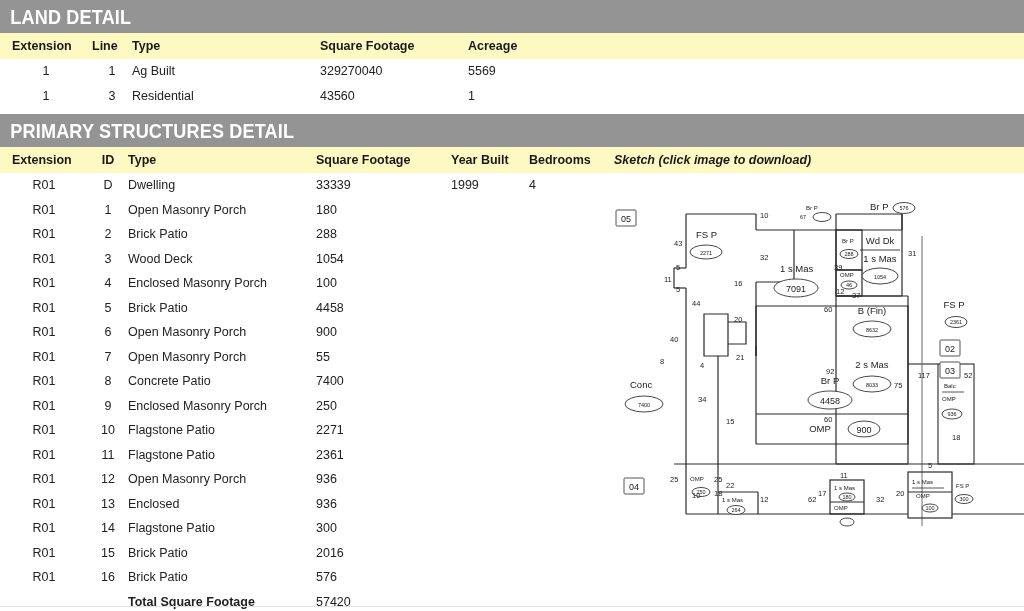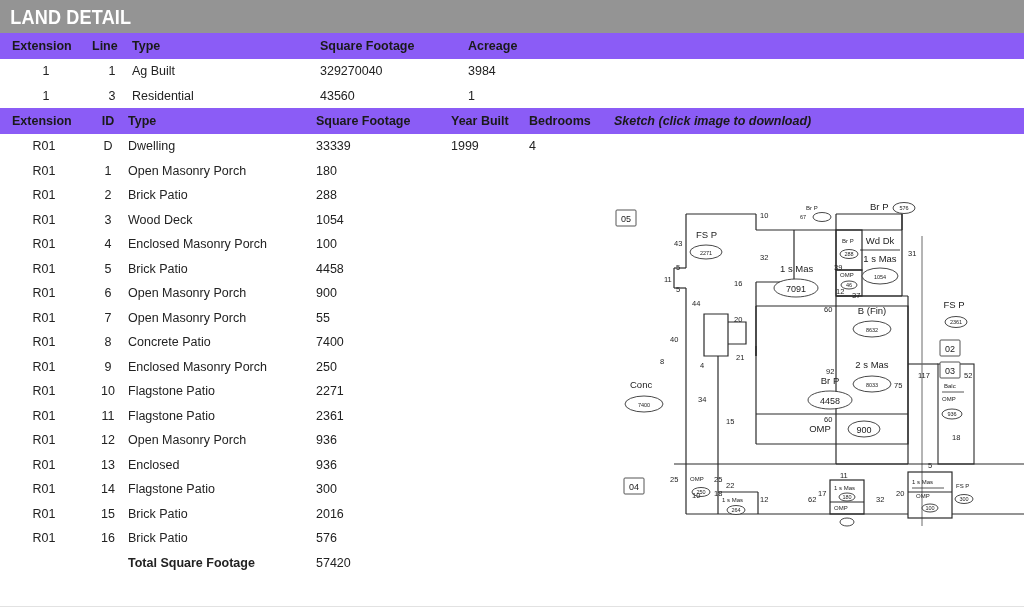--- a/index.html
+++ b/index.html
@@ -29,21 +29,21 @@
     width: 1191px;
   }
   .banner-wrap { width:1024px; overflow:hidden; background:#949494; height:33px; }
 
   table.detail {
     width: 1024px;
     border-collapse: collapse;
     table-layout: fixed;
   }
   table.detail thead th {
-    background: #8b5cf6;
+    background: #fef9c3;
     font-size: 12.5px;
     font-weight: bold;
     color: #1a1a1a;
     text-align: left;
     padding: 6px 0 6px 0;
     height: 25px;
     vertical-align: middle;
   }
   table.detail tbody td {
     font-size: 12.5px;
@@ -127,34 +127,37 @@
         <th class="h-acre">Acreage</th>
         <th></th>
       </tr>
     </thead>
     <tbody>
       <tr>
         <td class="v-ext">1</td>
         <td class="v-line">1</td>
         <td class="v-type">Ag Built</td>
         <td class="v-sqft">329270040</td>
-        <td class="v-acre">3984</td>
+        <td class="v-acre">5569</td>
         <td></td>
       </tr>
       <tr>
         <td class="v-ext">1</td>
         <td class="v-line">3</td>
         <td class="v-type">Residential</td>
         <td class="v-sqft">43560</td>
         <td class="v-acre">1</td>
         <td></td>
       </tr>
     </tbody>
   </table>
 
+  <div class="banner-wrap" style="margin-top:6px;">
+    <div class="section-banner">PRIMARY STRUCTURES DETAIL</div>
+  </div>
 
   <table class="detail prim">
     <thead>
       <tr>
         <th class="h-ext">Extension</th>
         <th class="h-id">ID</th>
         <th class="h-type">Type</th>
         <th class="h-sqft">Square Footage</th>
         <th class="h-year">Year Built</th>
         <th class="h-bed">Bedrooms</th>

